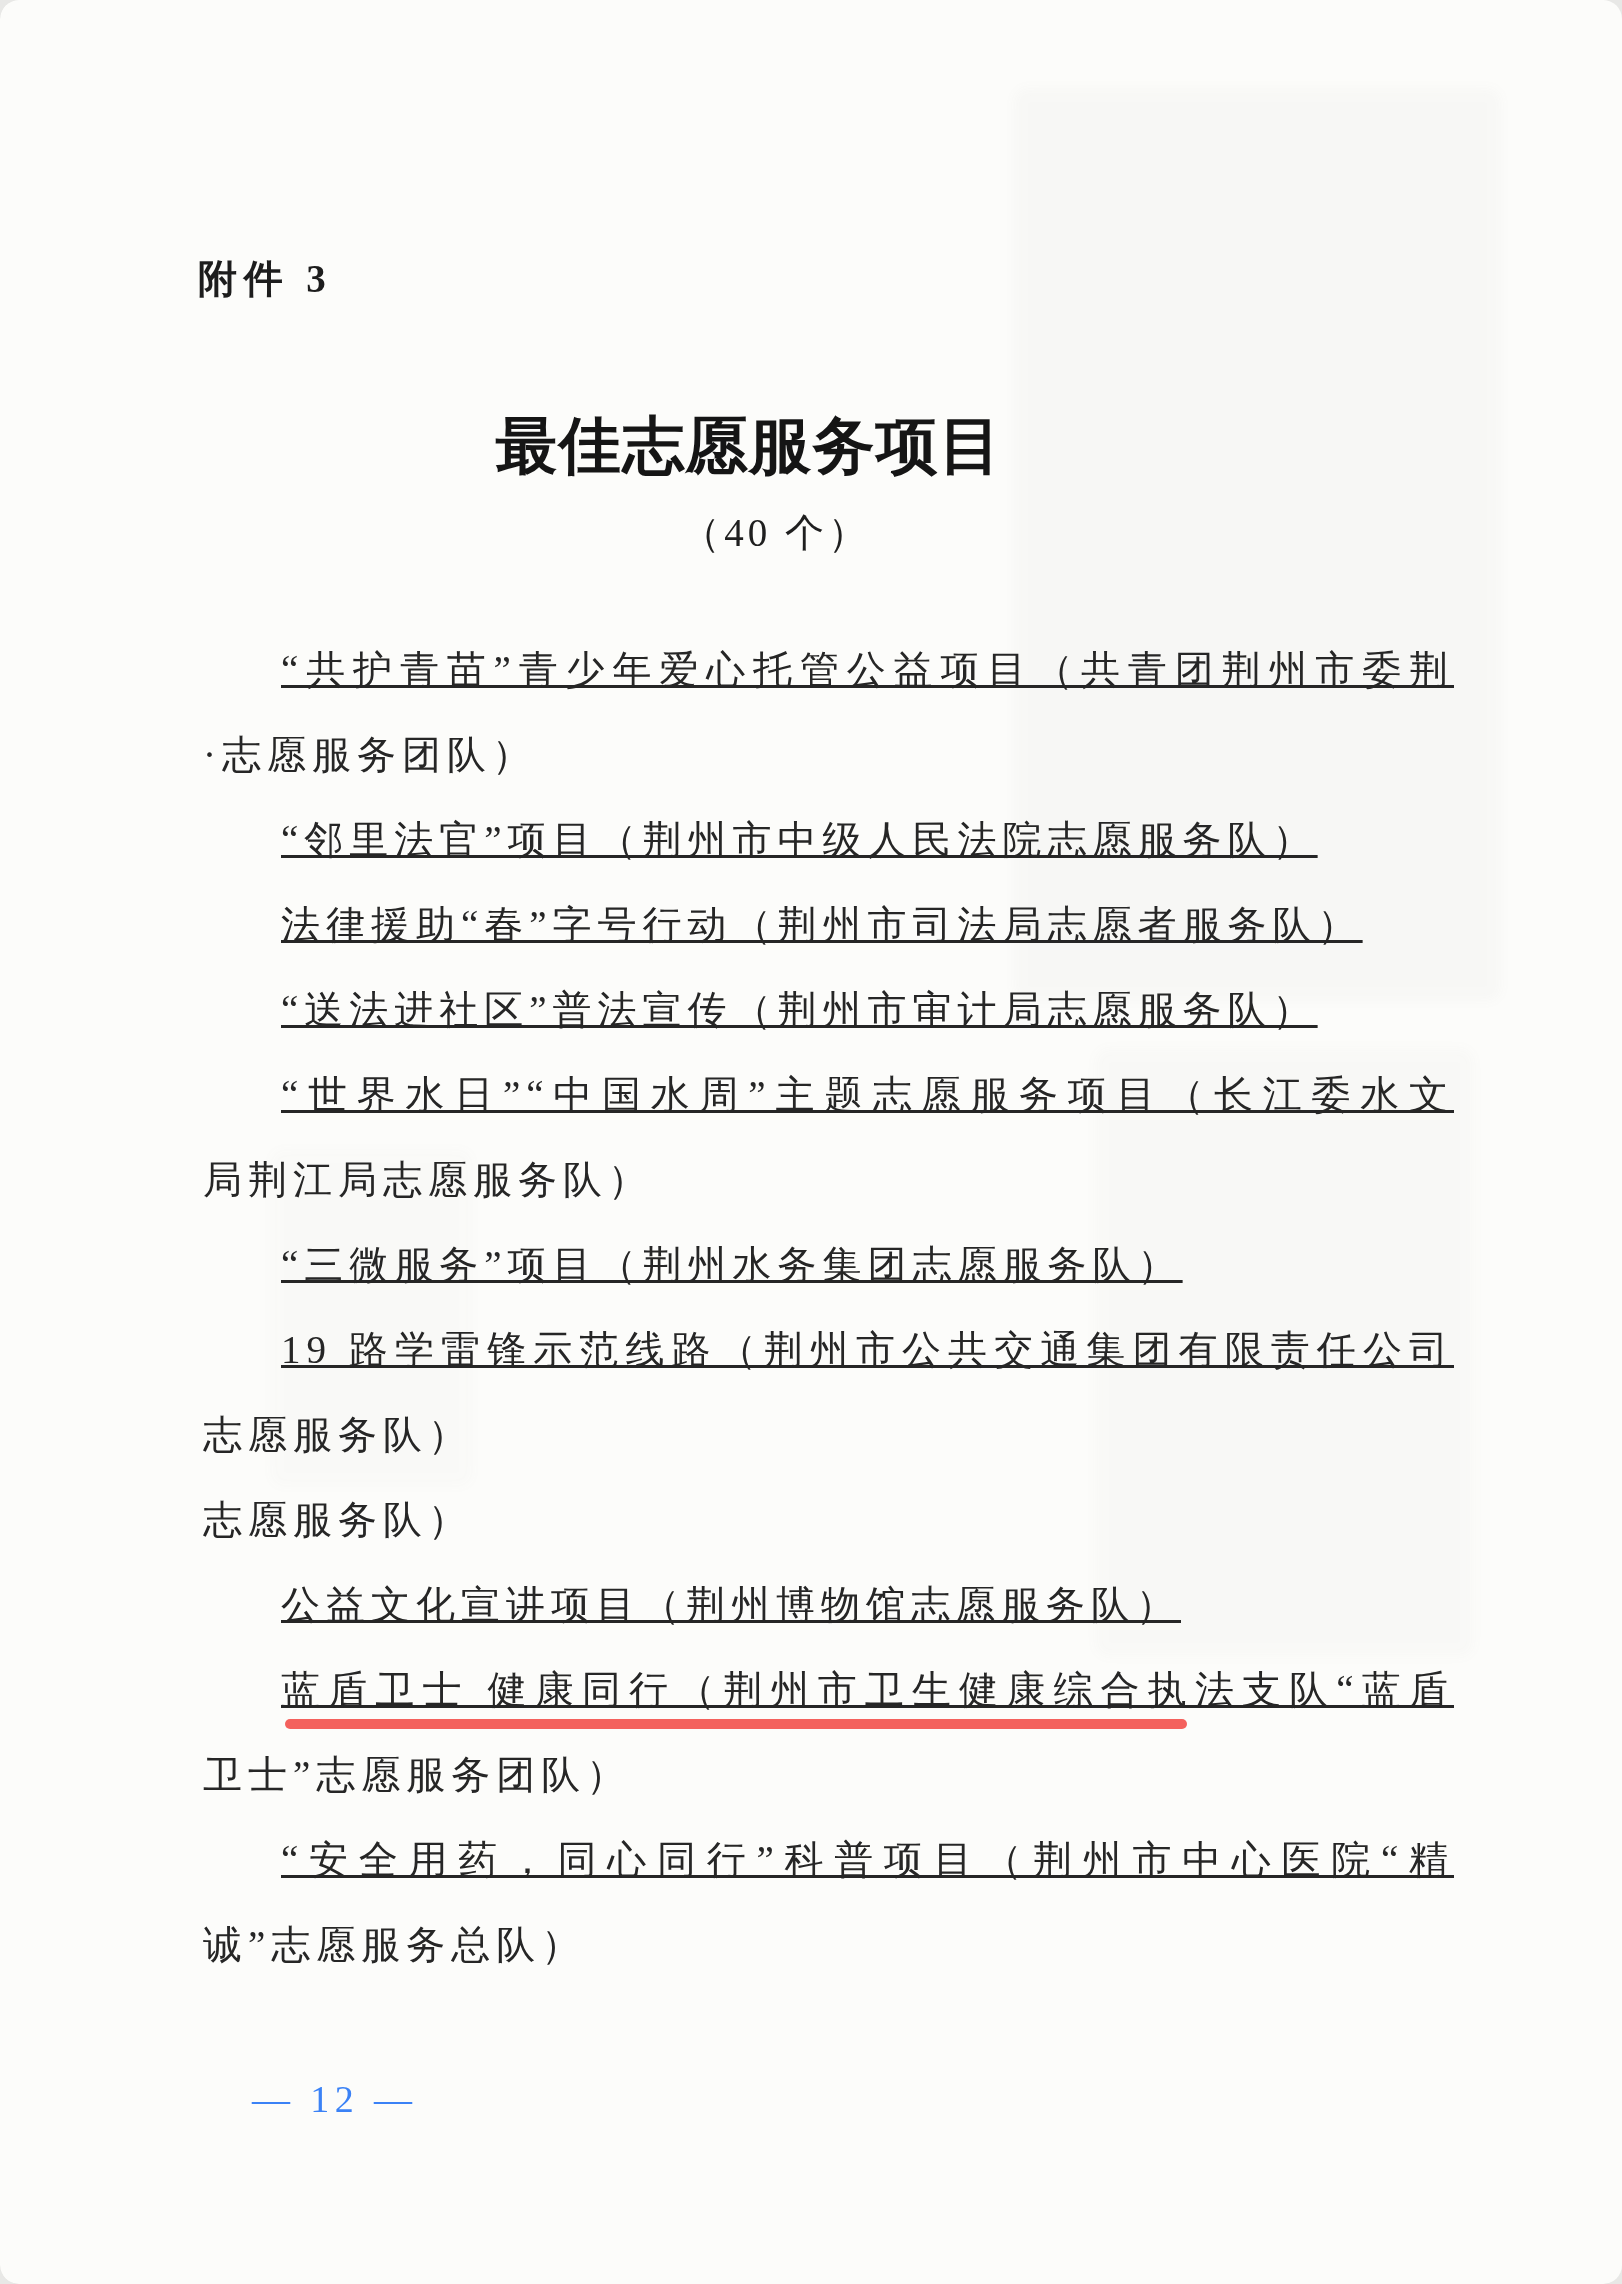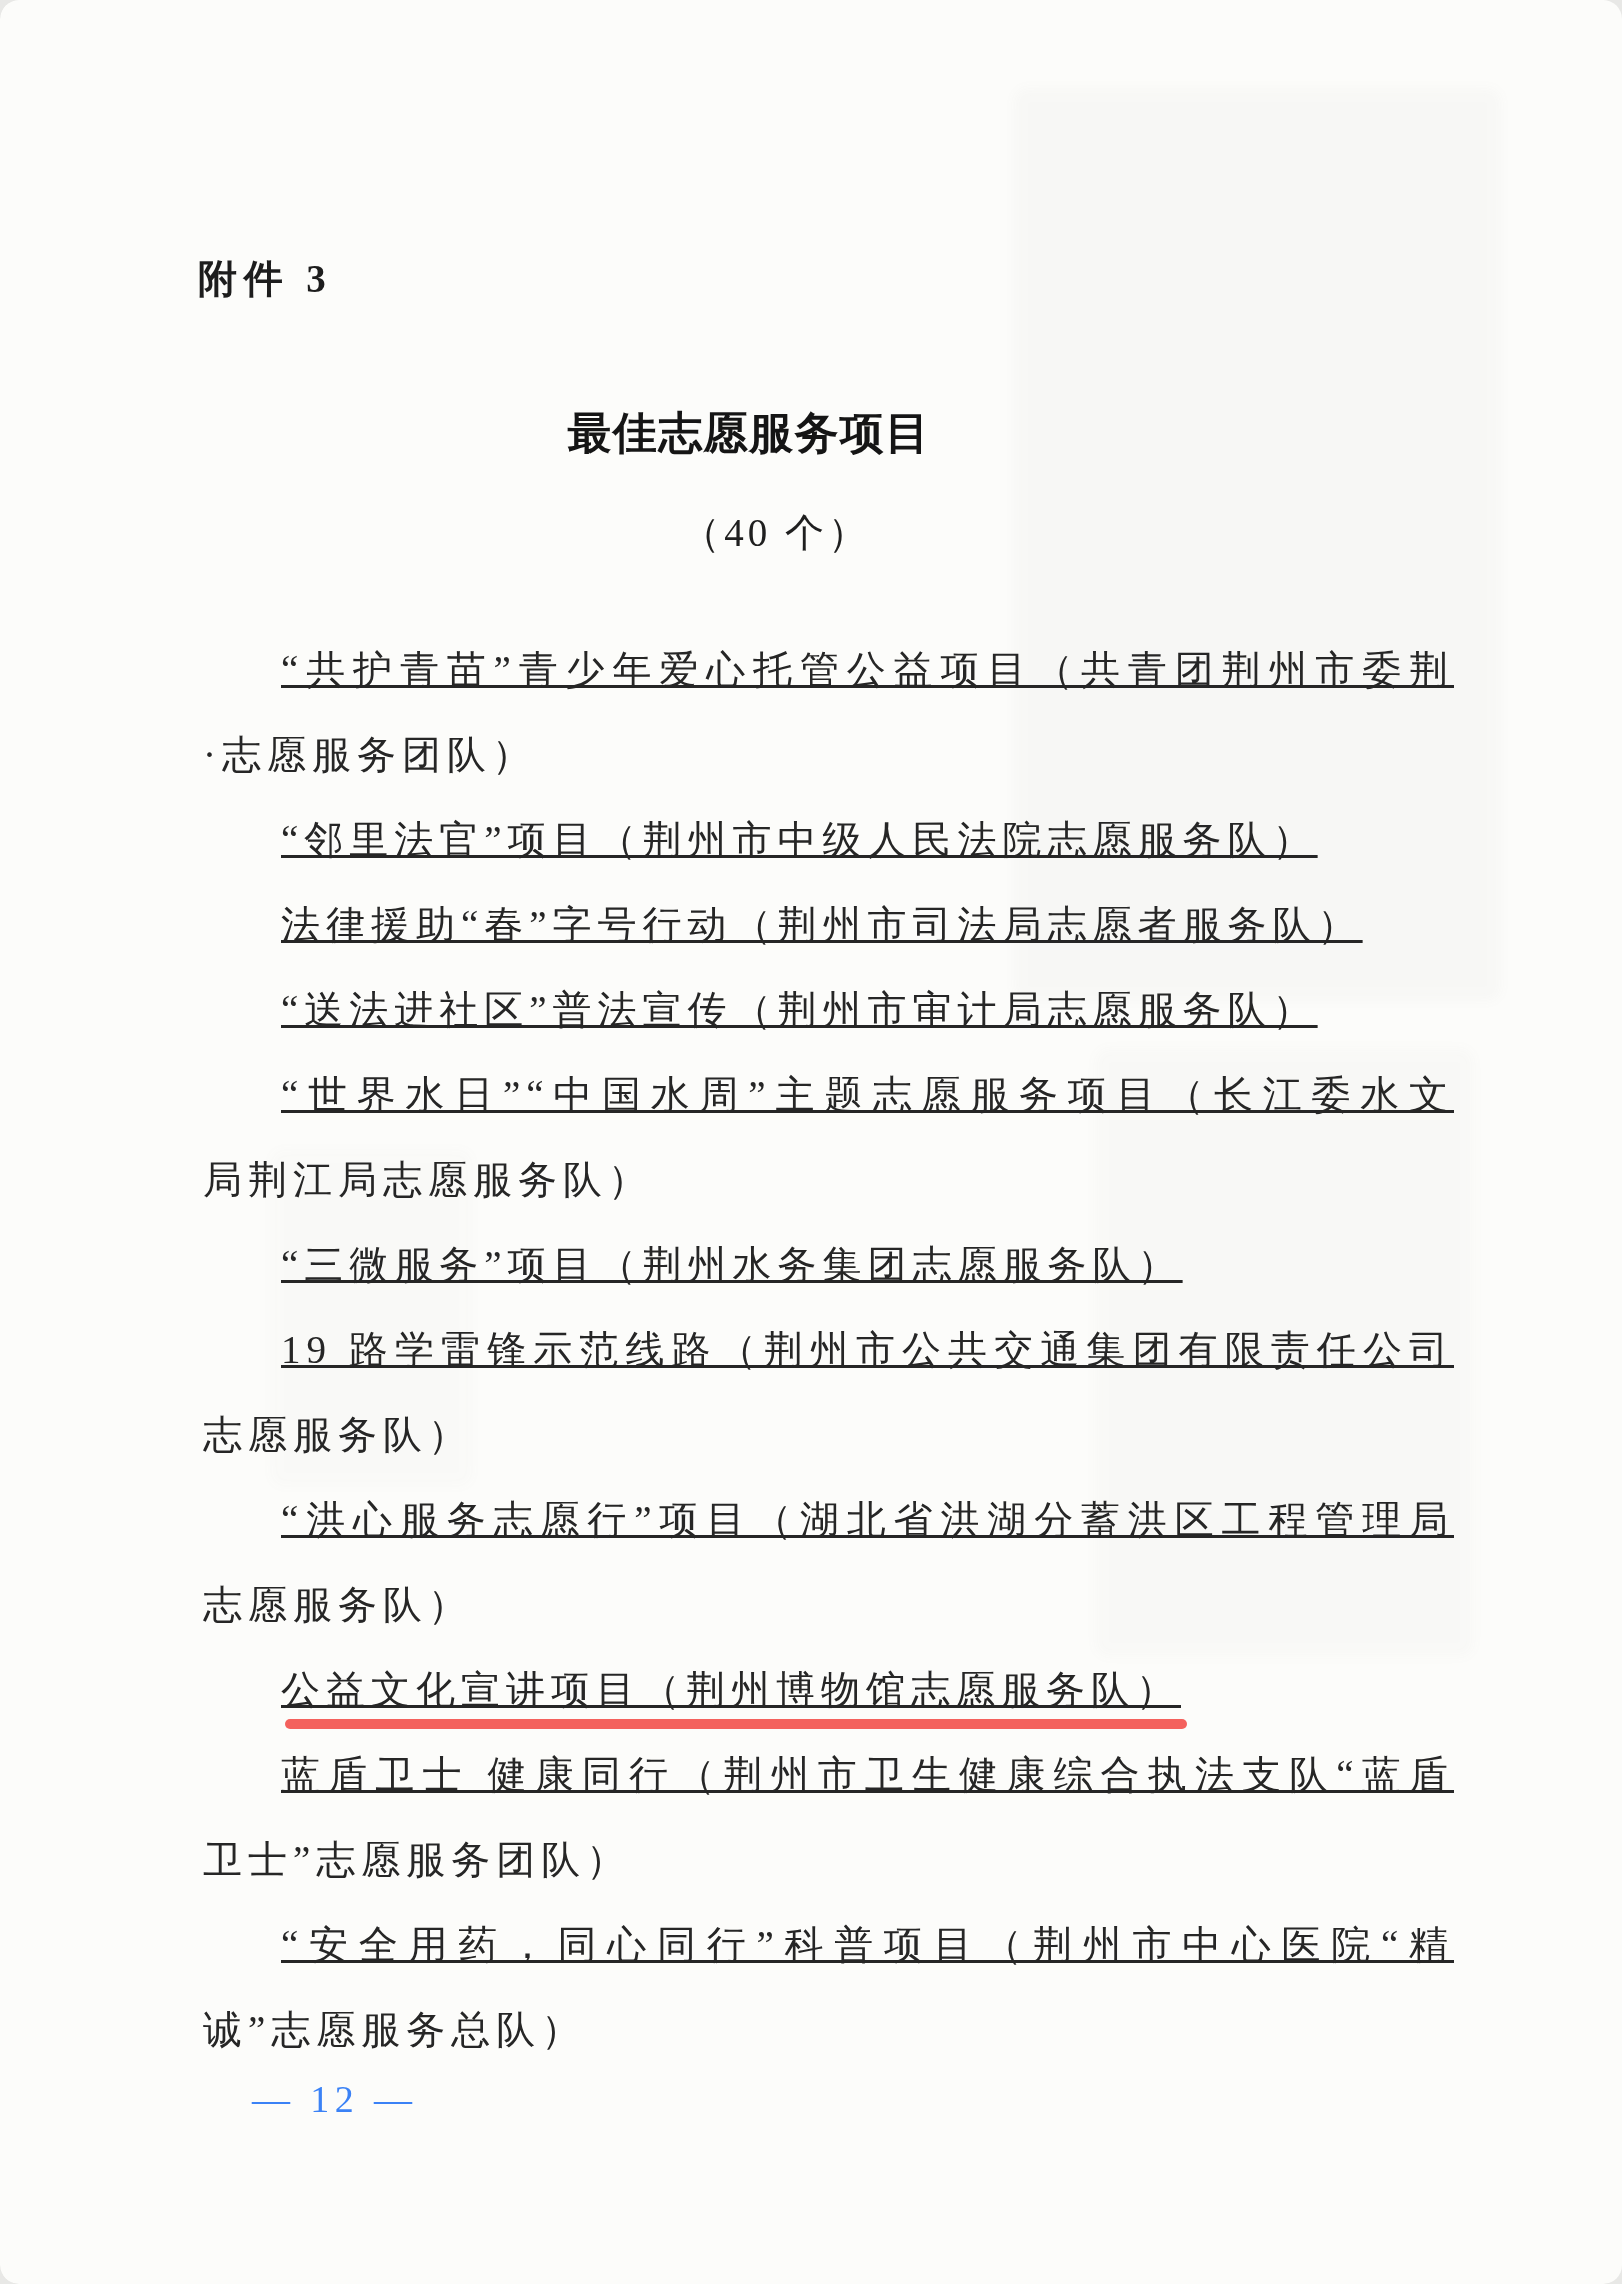--- a/index.html
+++ b/index.html
@@ -38,21 +38,21 @@
     font-weight: 700;
     letter-spacing: 6.8px;
     color: #1d1d1d;
   }
   .title {
     position: absolute;
     left: 0;
     top: 404px;
     width: 1498px;
     text-align: center;
-    font-size: 44px;
+    font-size: 62px;
     font-weight: 900;
     letter-spacing: 1.4px;
     color: #151515;
     font-family: "Liberation Serif", "DejaVu Serif", serif;
   }
   .subtitle {
     position: absolute;
     left: 0;
     top: 506px;
     width: 1552px;
@@ -118,21 +118,20 @@
     <div class="line indent full">“共护青苗”青少年爱心托管公益项目（共青团荆州市委荆</div>
     <div class="line">·志愿服务团队）</div>
     <div class="line indent">“邻里法官”项目（荆州市中级人民法院志愿服务队）</div>
     <div class="line indent">法律援助“春”字号行动（荆州市司法局志愿者服务队）</div>
     <div class="line indent">“送法进社区”普法宣传（荆州市审计局志愿服务队）</div>
     <div class="line indent full">“世界水日”“中国水周”主题志愿服务项目（长江委水文</div>
     <div class="line">局荆江局志愿服务队）</div>
     <div class="line indent">“三微服务”项目（荆州水务集团志愿服务队）</div>
     <div class="line indent full">19 路学雷锋示范线路（荆州市公共交通集团有限责任公司</div>
     <div class="line">志愿服务队）</div>
-    <div class="line indent full">“洪心服务志愿行”项目（湖北省洪湖分蓄洪区工程管理局</div>
     <div class="line">志愿服务队）</div>
     <div class="line indent">公益文化宣讲项目（荆州博物馆志愿服务队）</div>
     <div class="line indent full">蓝盾卫士 健康同行（荆州市卫生健康综合执法支队“蓝盾</div>
     <div class="line">卫士”志愿服务团队）</div>
     <div class="line indent full">“安全用药，同心同行”科普项目（荆州市中心医院“精</div>
     <div class="line">诚”志愿服务总队）</div>
   </div>
 
   <div class="red-underline"></div>
 

